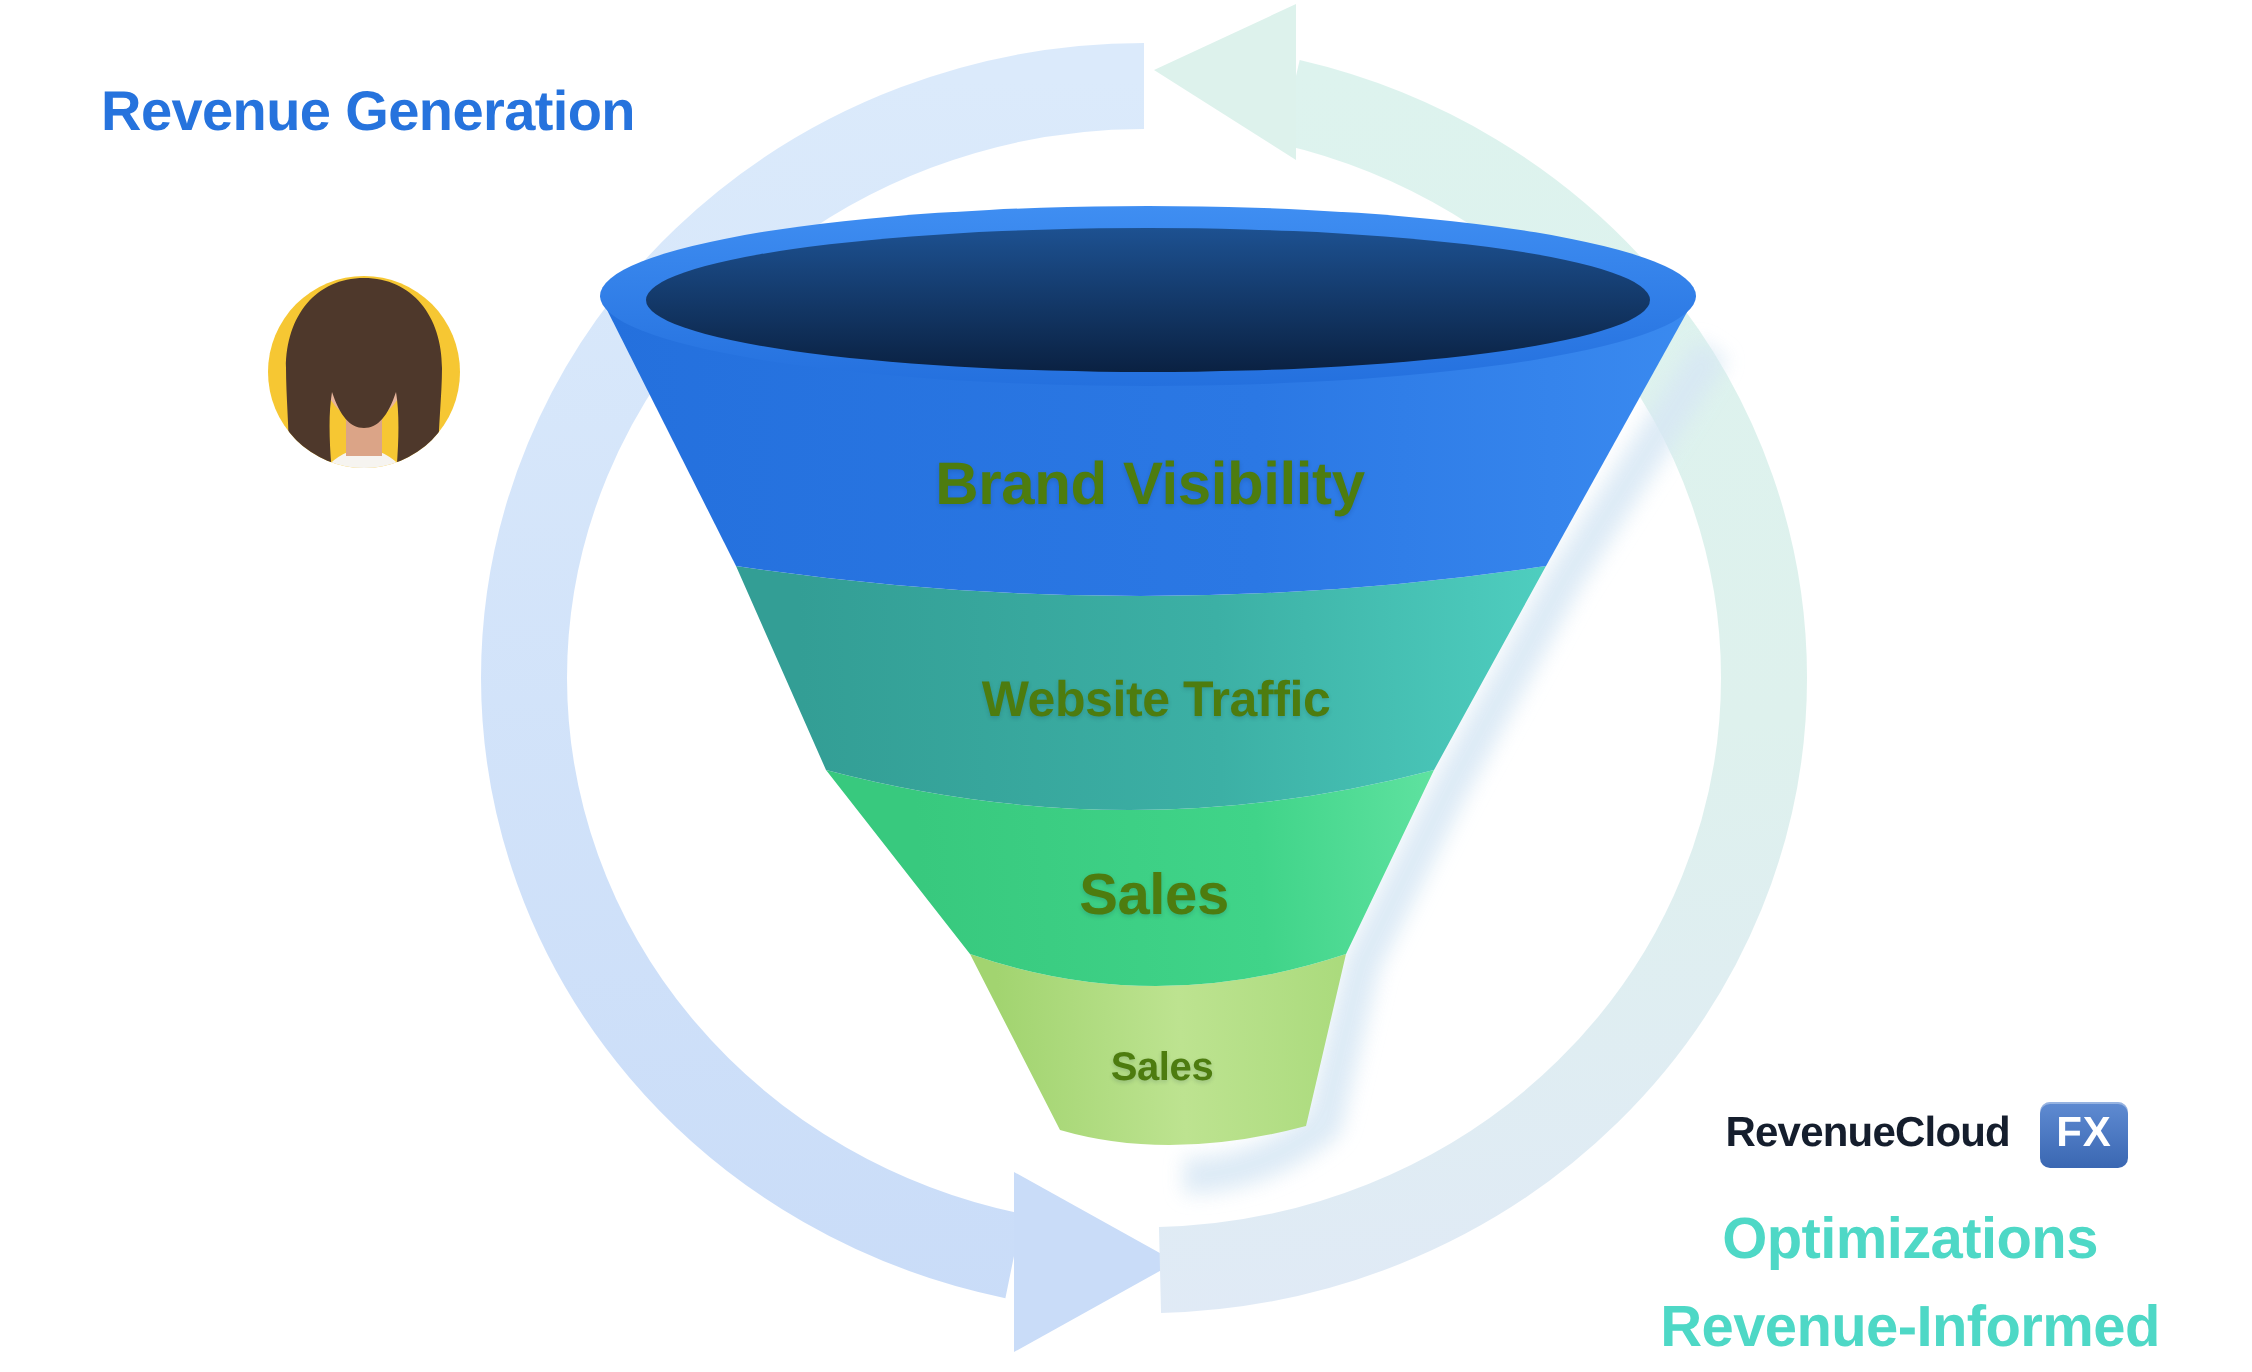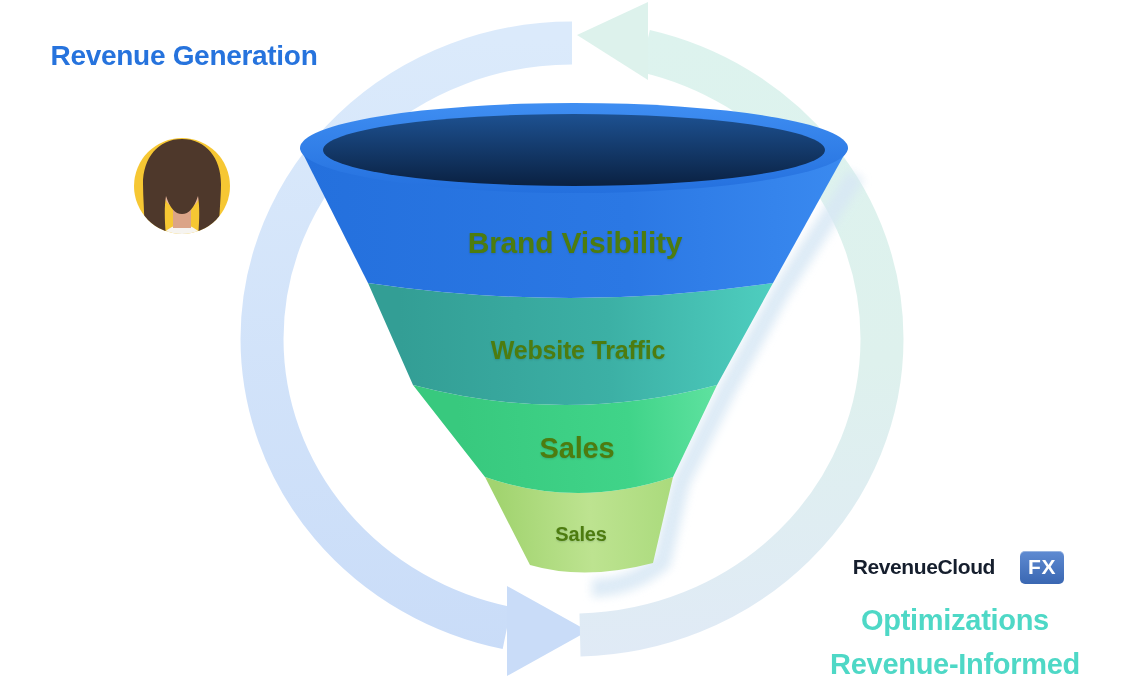--- a/index.html
+++ b/index.html
@@ -17,21 +17,21 @@
     color:#4d7c0f;font-weight:700;letter-spacing:-0.2px;
     text-shadow:0 1px 2px rgba(10,40,70,0.18);white-space:nowrap;
   }
   .lbl-brand{left:575px;top:226px;font-size:30px;}
   .lbl-website{left:578px;top:336px;font-size:25px;}
   .lbl-leads{left:577px;top:432px;font-size:29px;}
   .lbl-sales{left:581px;top:523px;font-size:20px;}
 
   .logo-row{
     position:absolute;left:802px;top:550px;width:262px;height:34px;
-    display:flex;align-items:center;justify-content:flex-end;gap:25px;
+    display:flex;align-items:center;justify-content:flex-end;gap:15px;
   }
   .logo-text{font-weight:700;font-size:21px;color:#151e2d;letter-spacing:-0.4px;}
   .logo-badge{
     width:44px;height:33px;border-radius:5px;
     background:linear-gradient(180deg,#5f8bd2 0%,#3a67b2 100%);
     display:flex;align-items:center;justify-content:center;
     color:#ffffff;font-weight:700;font-size:21px;letter-spacing:0.5px;
     box-shadow:inset 0 1px 0 rgba(255,255,255,0.35);
   }
   .bottom-caption{

